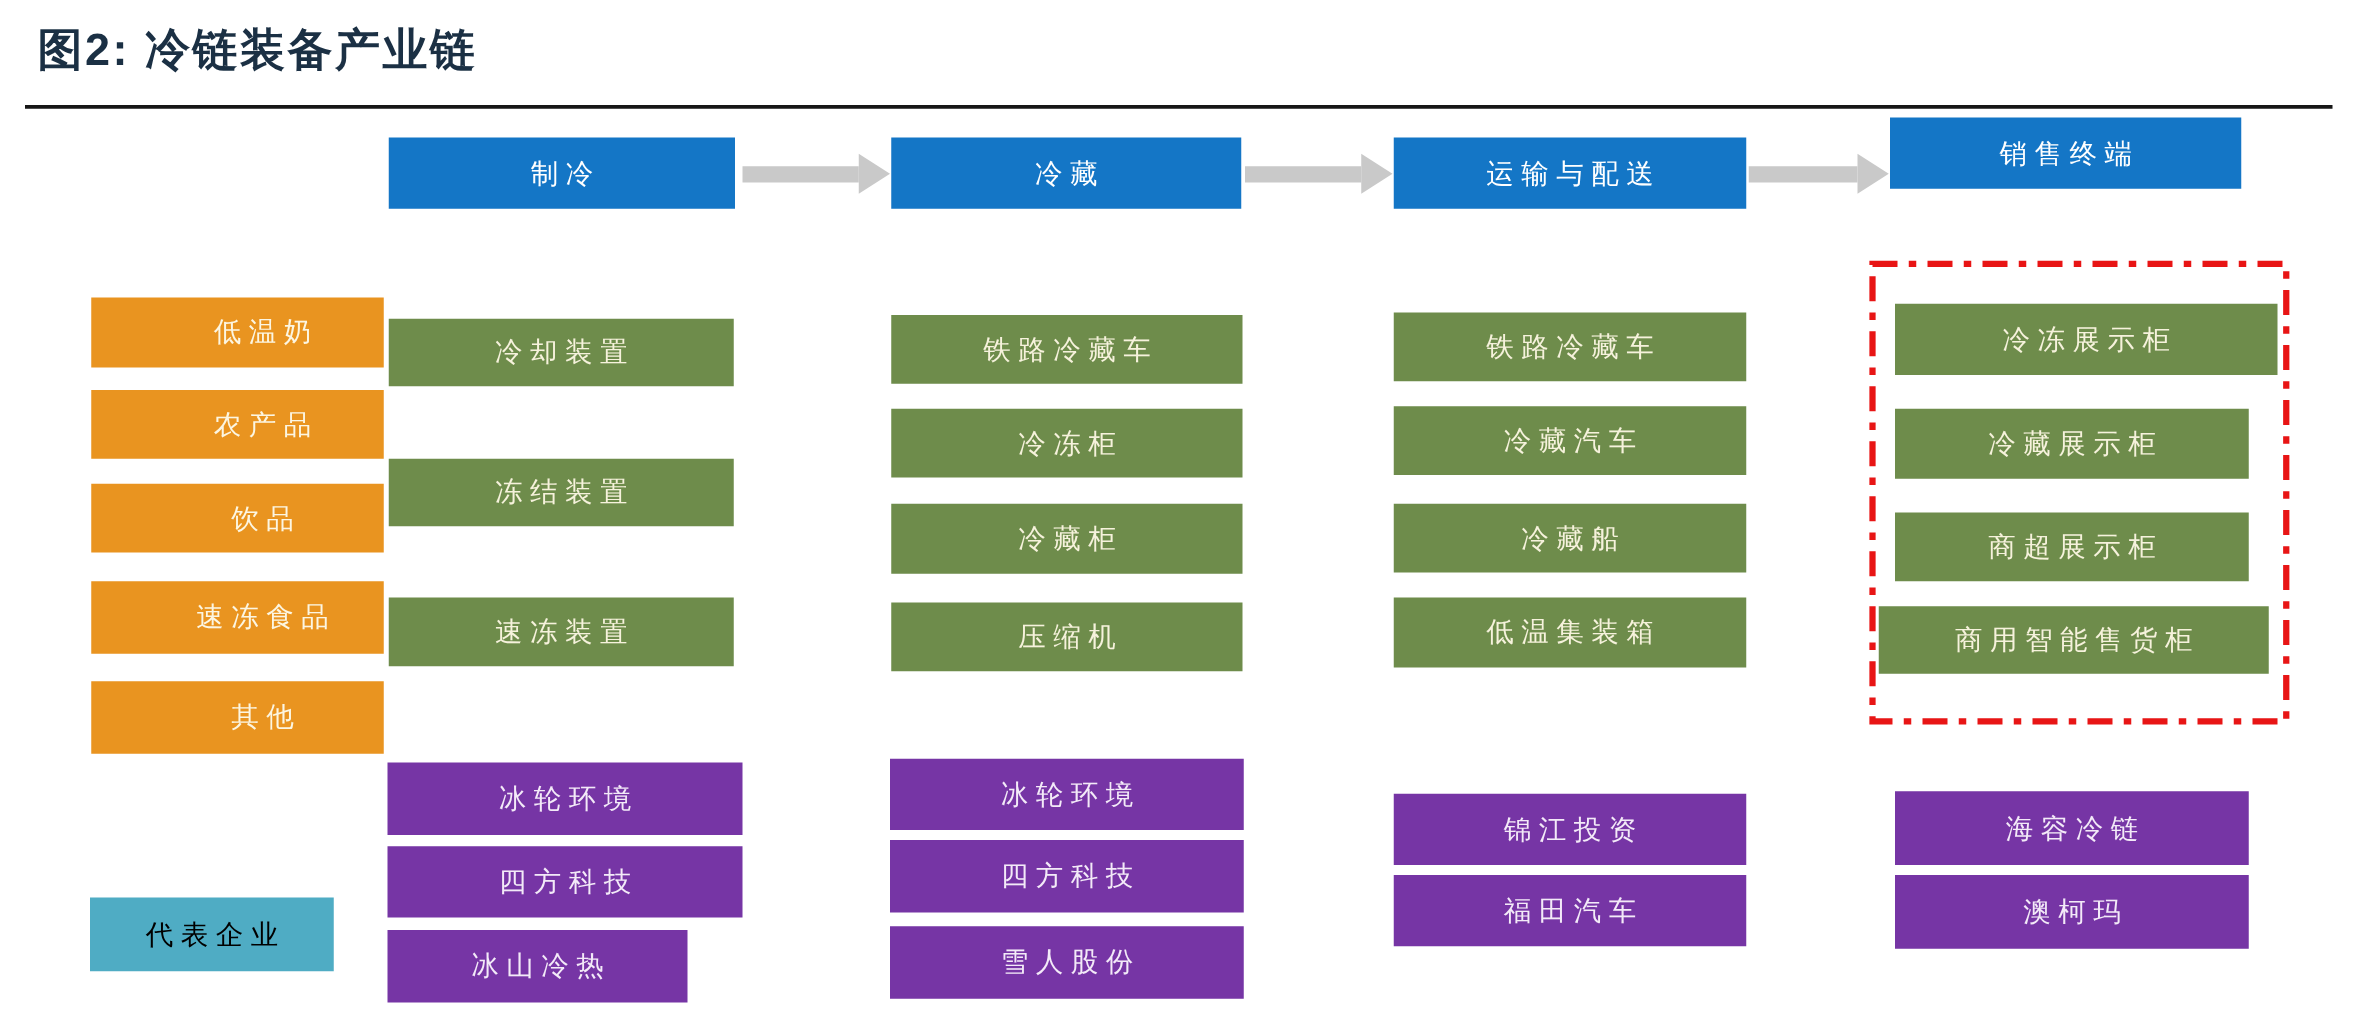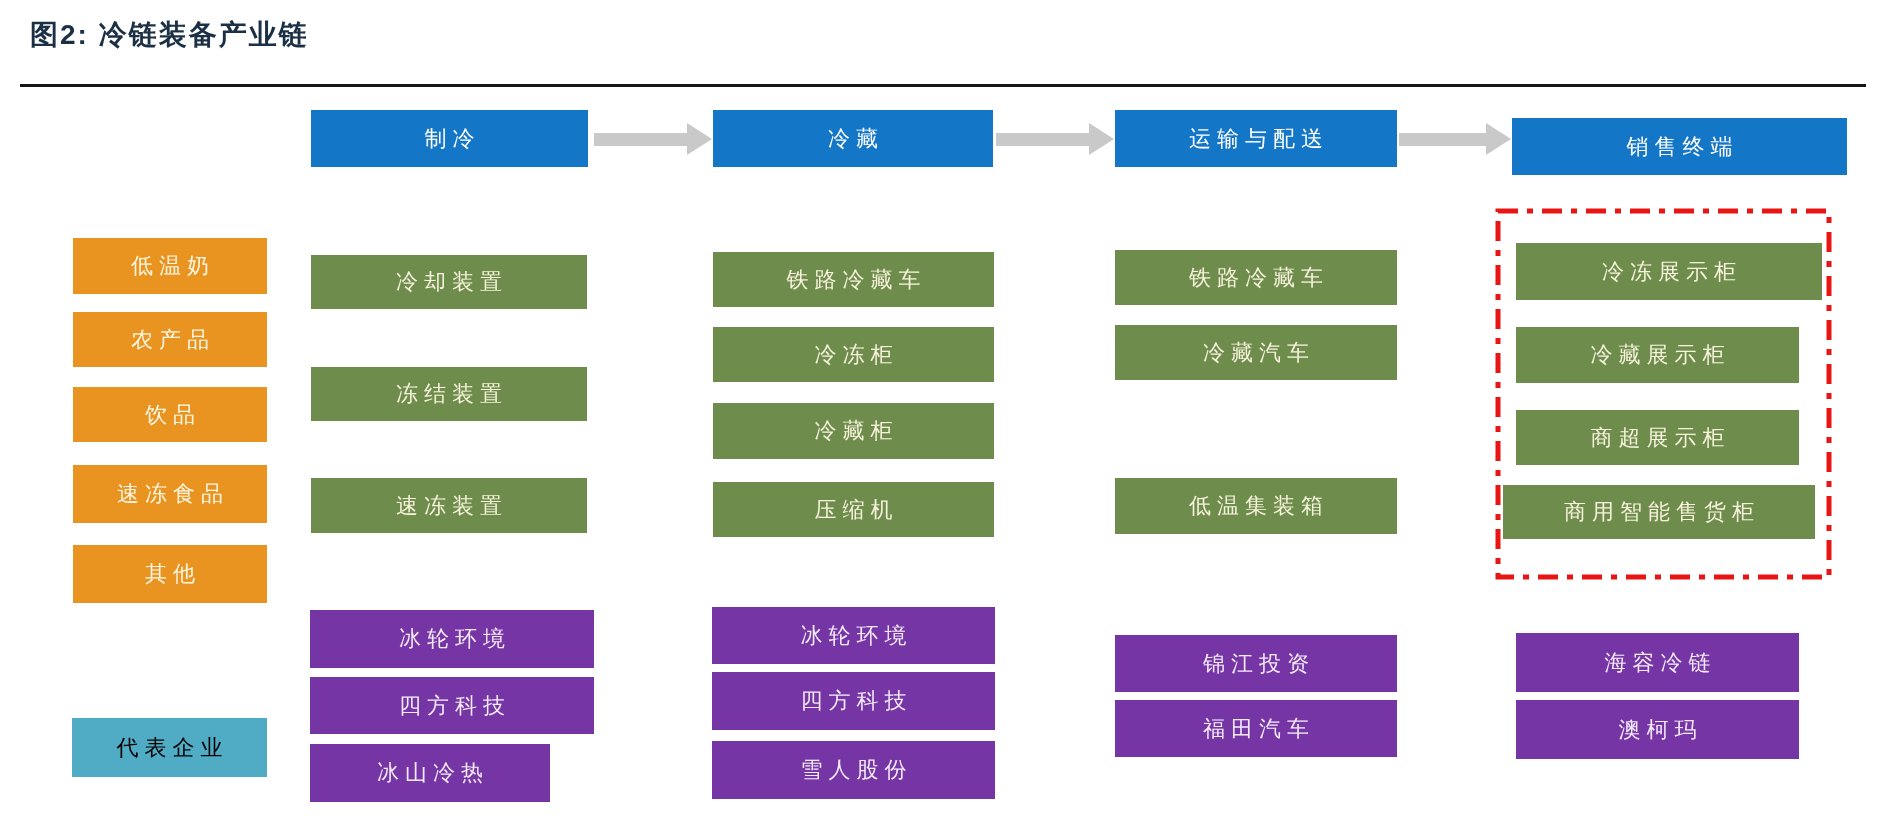--- a/index.html
+++ b/index.html
@@ -18,36 +18,36 @@
   html,body{margin:0;padding:0;background:#fff;}
   .canvas{
     position:relative;
     width:1888px;height:818px;
     background:#ffffff;
     overflow:hidden;
     font-family:"Liberation Sans","DejaVu Sans",sans-serif;
   }
   .title{
     position:absolute;left:30px;top:16px;
-    font-size:28px;font-weight:bold;color:var(--ink);
+    font-size:36px;font-weight:bold;color:var(--ink);
     letter-spacing:2px;
   }
   .rule{
     position:absolute;left:20px;top:84px;width:1846px;height:3px;
     background:var(--line);
   }
   .box{
     position:absolute;
     display:flex;align-items:center;justify-content:center;
     font-size:22px;letter-spacing:6px;text-indent:6px;
     white-space:nowrap;
   }
   .hdr{background:var(--blue);color:#ffffff;}
   .prod{background:var(--green);color:var(--cream);}
-  .cat{background:var(--orange);color:#FCF6E2;}
+  .cat{background:var(--orange);color:#FCF6E2;padding-left:40px;}
   .comp{background:var(--purple);color:var(--lav);}
   .legend{background:var(--teal);color:#000000;margin-top:40px;}
   .arrow{
     position:absolute;height:32px;
     display:flex;align-items:center;
   }
   .arrow .shaft{flex:1;height:13px;background:var(--arrow);}
   .arrow .head{
     width:0;height:0;
     border-top:16px solid transparent;
@@ -61,21 +61,21 @@
 <body>
 
 <div class="canvas">
 
   <div class="title">图2:  冷链装备产业链</div>
   <div class="rule"></div>
 
   <div class="box hdr" style="left:311px;top:110px;width:277px;height:57px">制冷</div>
   <div class="box hdr" style="left:713px;top:110px;width:280px;height:57px">冷藏</div>
   <div class="box hdr" style="left:1115px;top:110px;width:282px;height:57px">运输与配送</div>
-  <div class="box hdr" style="left:1512px;top:118px;width:335px;height:57px">销售终端</div>
+  <div class="box hdr" style="left:1512px;top:94px;width:281px;height:57px">销售终端</div>
 
   <div class="arrow" style="left:594px;top:123px;width:118px">
     <span class="shaft"></span>
       <span class="head"></span>
   </div>
   <div class="arrow" style="left:996px;top:123px;width:118px">
     <span class="shaft"></span>
       <span class="head"></span>
   </div>
   <div class="arrow" style="left:1399px;top:123px;width:112px">
@@ -95,20 +95,21 @@
   <div class="box prod" style="left:311px;top:367px;width:276px;height:54px">冻结装置</div>
   <div class="box prod" style="left:311px;top:478px;width:276px;height:55px">速冻装置</div>
 
   <div class="box prod" style="left:713px;top:252px;width:281px;height:55px">铁路冷藏车</div>
   <div class="box prod" style="left:713px;top:327px;width:281px;height:55px">冷冻柜</div>
   <div class="box prod" style="left:713px;top:403px;width:281px;height:56px">冷藏柜</div>
   <div class="box prod" style="left:713px;top:482px;width:281px;height:55px">压缩机</div>
 
   <div class="box prod" style="left:1115px;top:250px;width:282px;height:55px">铁路冷藏车</div>
   <div class="box prod" style="left:1115px;top:325px;width:282px;height:55px">冷藏汽车</div>
+  <div class="box prod" style="left:1115px;top:403px;width:282px;height:55px">冷藏船</div>
   <div class="box prod" style="left:1115px;top:478px;width:282px;height:56px">低温集装箱</div>
 
   <div class="highlight">
     <svg width="337" height="372" viewBox="0 0 337 372">
       <rect x="3" y="3" width="331" height="366" fill="none" stroke="#E81515" stroke-width="5" stroke-dasharray="20 9 6 9"></rect>
     </svg>
   </div>
 
   <div class="box prod" style="left:1516px;top:243px;width:306px;height:57px">冷冻展示柜</div>
   <div class="box prod" style="left:1516px;top:327px;width:283px;height:56px">冷藏展示柜</div>

